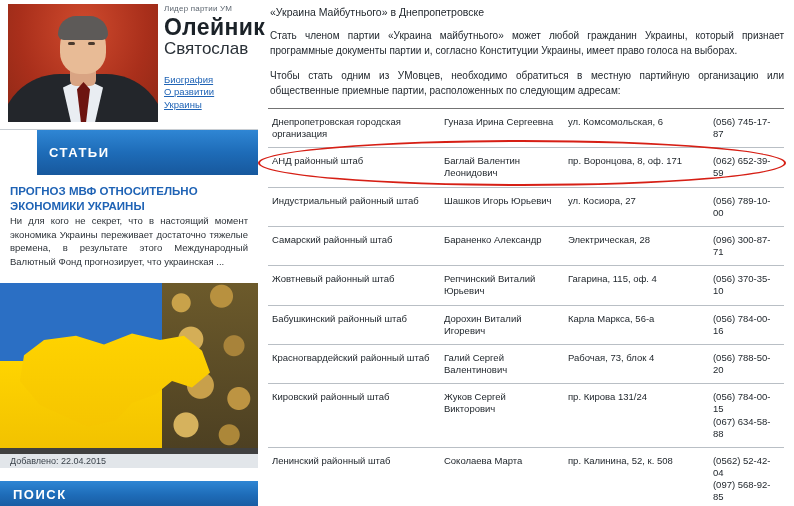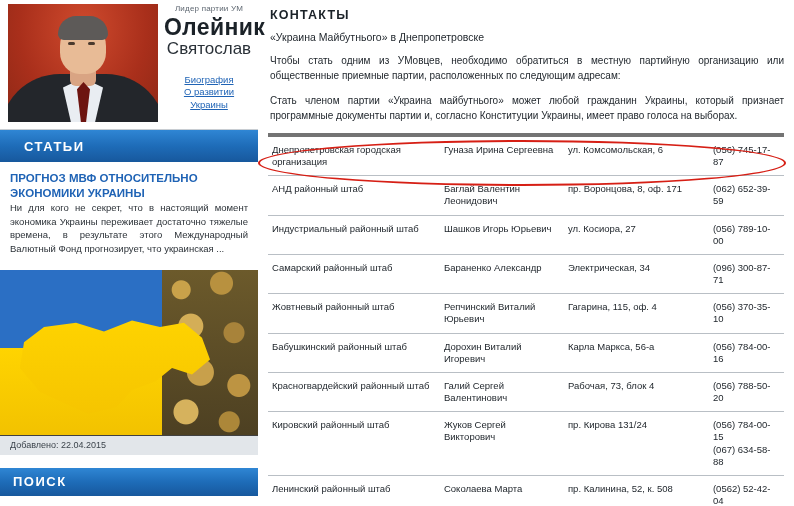--- a/index.html
+++ b/index.html
@@ -91,21 +91,21 @@
     top: 38px; width: 7px; height: 3px;
     background: #4a3a2e; border-radius: 2px;
   }
   .portrait .eye.l { left: 60px; }
   .portrait .eye.r { left: 80px; }
 
   .profile-text {
     position: absolute;
     left: 164px; top: 4px;
     right: 4px;
-    text-align: center;
+    text-align: left;
   }
   .party-leader {
     font-size: 8px;
     color: #5d6670;
     letter-spacing: .2px;
     margin-bottom: 2px;
   }
   .surname {
     font-size: 23px;
     font-weight: bold;
@@ -121,30 +121,31 @@
   }
   .profile-links a {
     display: block;
     font-size: 9.5px;
     color: #1f63b5;
     text-decoration: underline;
     line-height: 1.35;
   }
 
   .section-bar {
-    height: 32px;
+    height: 45px;
     background: linear-gradient(#2f86d4 0%, #1e6cb8 50%, #17589d 100%);
     color: #fff;
     font-size: 13px;
     font-weight: bold;
     letter-spacing: 1.5px;
     display: flex;
     align-items: center;
-    padding-left: 24px;
+    padding-left: 12px;
     border-bottom: 1px solid #0f4madness;
+    margin-left: 37px;
   }
   .articles-body {
     padding: 9px 10px 8px 10px;
   }
   .article-title {
     color: #1f63b5;
     font-size: 11.5px;
     font-weight: bold;
     line-height: 1.3;
     text-transform: uppercase;
@@ -186,21 +187,21 @@
     width: 200px; height: 108px;
     background: linear-gradient(#ffd400 0%, #f5c400 100%);
     clip-path: polygon(6% 28%, 16% 14%, 32% 10%, 46% 18%, 60% 8%, 74% 14%,
                        86% 10%, 95% 24%, 99% 44%, 90% 58%, 80% 52%, 72% 64%,
                        60% 72%, 52% 88%, 38% 94%, 26% 84%, 14% 74%, 4% 52%);
     filter: drop-shadow(0 1px 1px rgba(0,0,0,.35));
   }
   .date-bar {
     height: 20px;
     background: #e2e6ea;
-    border-top: 1px solid #404040;
+    border-top: 6px solid #404040;
     display: flex;
     align-items: center;
     padding-left: 10px;
     font-size: 9px;
     color: #3c444c;
   }
   .search-bar {
     margin-top: 13px;
     height: 28px;
     background: linear-gradient(#2f86d4 0%, #1e6cb8 50%, #17589d 100%);
@@ -244,21 +245,21 @@
     border-collapse: collapse;
     font-size: 9.5px;
     color: #22282e;
   }
   table.contacts td {
     border-top: 1px solid #b9bfc5;
     padding: 7px 6px 7px 4px;
     vertical-align: top;
     line-height: 1.28;
   }
-  table.contacts tr:first-child td { border-top: 4px solid #737373; }
+  table.contacts tr:first-child td { border-top: 1px solid #737373; }
   td.c-name { width: 178px; }
   td.c-person { width: 128px; }
   td.c-addr { width: 150px; }
   td.c-phone { width: 78px; white-space: pre-line; }
 
   .highlight-oval {
     position: absolute;
     left: 0px;
     top: 140px;
     width: 528px;
@@ -309,24 +310,23 @@
       <div class="coins"></div>
       <div class="map-ua"></div>
     </div>
 
     <div class="date-bar">Добавлено: 22.04.2015</div>
 
     <div class="search-bar">ПОИСК</div>
   </div>
 
   <div class="right-col">
-    <div class="contacts-title">КОНТАКТЫ</div>
     <div class="contacts-sub">«Украина Майбутнього» в Днепропетровске</div>
+    <div class="contacts-para">Стать членом партии «Украина майбутнього» может любой гражданин Украины, который признает программные документы партии и, согласно Конституции Украины, имеет право голоса на выборах.</div>
     <div class="contacts-para">Чтобы стать одним из УМовцев, необходимо обратиться в местную партийную организацию или общественные приемные партии, расположенных по следующим адресам:</div>
-    <div class="contacts-para">Стать членом партии «Украина майбутнього» может любой гражданин Украины, который признает программные документы партии и, согласно Конституции Украины, имеет право голоса на выборах.</div>
 
     <table class="contacts">
       <tbody id="contacts-body">
           <tr>
             <td class="c-name">Днепропетровская городская организация</td>
             <td class="c-person">Гуназа Ирина Сергеевна</td>
             <td class="c-addr">ул. Комсомольская, 6</td>
             <td class="c-phone">(056) 745-17-87</td>
           </tr>
           <tr>
@@ -337,21 +337,21 @@
           </tr>
           <tr>
             <td class="c-name">Индустриальный районный штаб</td>
             <td class="c-person">Шашков Игорь Юрьевич</td>
             <td class="c-addr">ул. Косиора, 27</td>
             <td class="c-phone">(056) 789-10-00</td>
           </tr>
           <tr>
             <td class="c-name">Самарский районный штаб</td>
             <td class="c-person">Бараненко Александр</td>
-            <td class="c-addr">Электрическая, 34</td>
+            <td class="c-addr">Электрическая, 28</td>
             <td class="c-phone">(096) 300-87-71</td>
           </tr>
           <tr>
             <td class="c-name">Жовтневый районный штаб</td>
             <td class="c-person">Репчинский Виталий Юрьевич</td>
             <td class="c-addr">Гагарина, 115, оф. 4</td>
             <td class="c-phone">(056) 370-35-10</td>
           </tr>
           <tr>
             <td class="c-name">Бабушкинский районный штаб</td>

